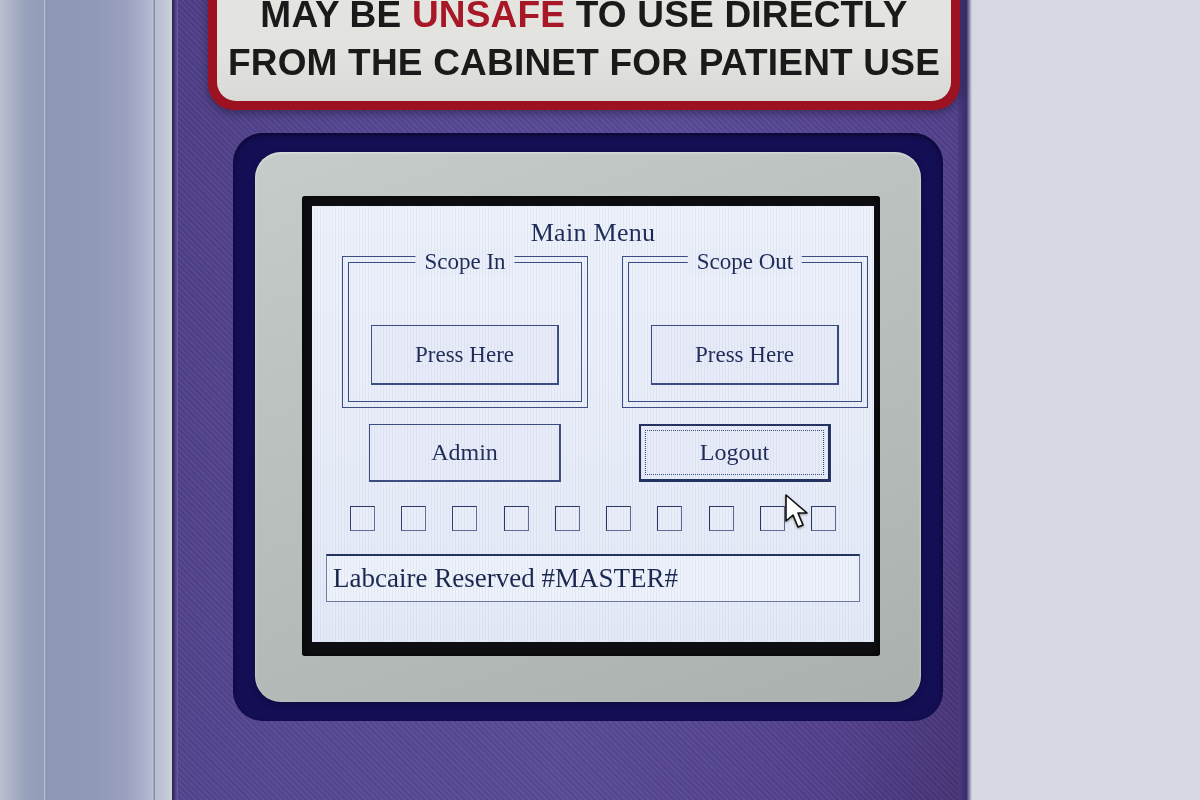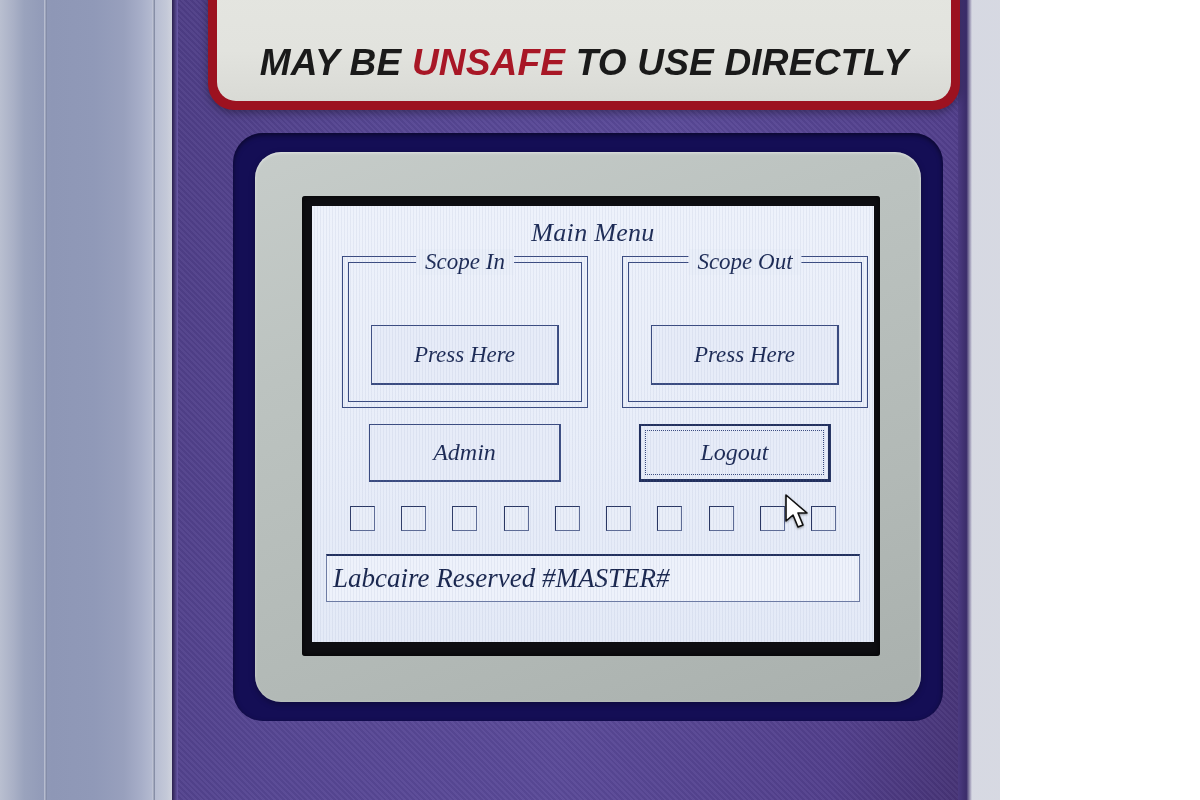--- a/index.html
+++ b/index.html
@@ -3,26 +3,25 @@
 <meta charset="utf-8">
 <title>Labcaire Main Menu Touchscreen</title>
 <style>
   html, body {
     margin: 0;
     padding: 0;
     background: #ffffff;
   }
   #stage {
     position: relative;
-    width: 1000px;
+    width: 1200px;
     height: 800px;
     overflow: hidden;
     font-family: "Liberation Sans", sans-serif;
     background: #84cc16;
-    font-style: italic;
   }
 
   
   .bg-right {
     position: absolute;
     left: 0; top: 0;
     width: 1200px; height: 800px;
     background: linear-gradient(95deg, #c9cdda 0%, #d3d6e0 40%, #d8dae3 100%);
   }
   .metal-panel {
@@ -285,20 +284,21 @@
     <div class="metal-seam s2"></div>
   </div>
 
   <div class="purple-body"></div>
   <div class="purple-edge-left"></div>
   <div class="purple-edge-right"></div>
 
   <div class="warning-label">
     <div class="warning-label-inner">
       <div class="warn-line"><span>MAY BE </span><span class="warn-red">UNSAFE</span><span> TO USE DIRECTLY</span></div>
+      <div class="warn-line">FROM THE CABINET FOR PATIENT USE</div>
     </div>
   </div>
 
   <div class="navy-frame"></div>
   <div class="bezel"></div>
   <div class="lcd-surround"></div>
 
   <div class="lcd">
     <div class="screen">
 

